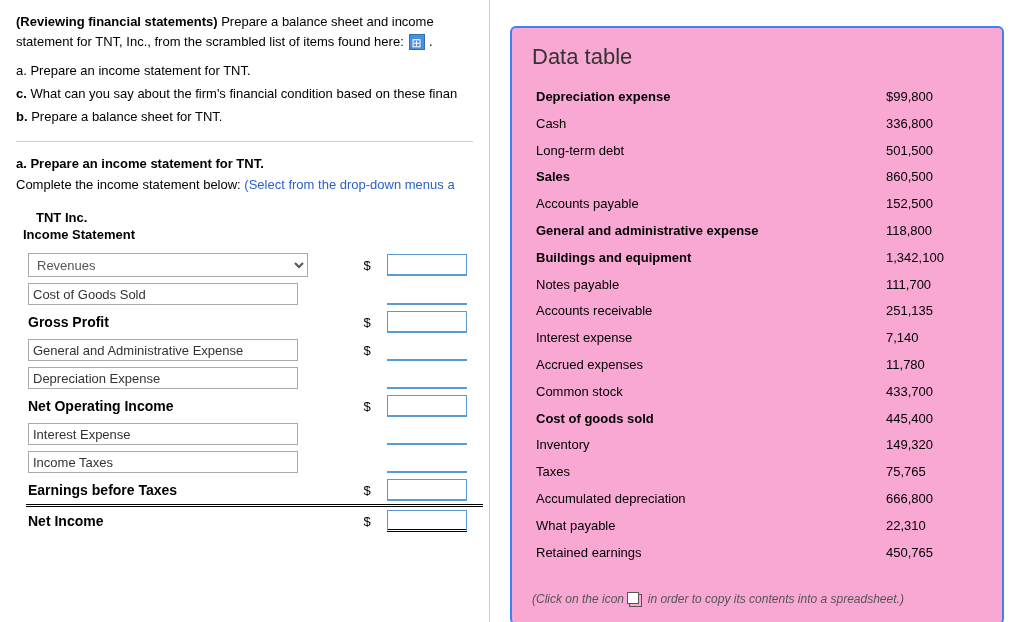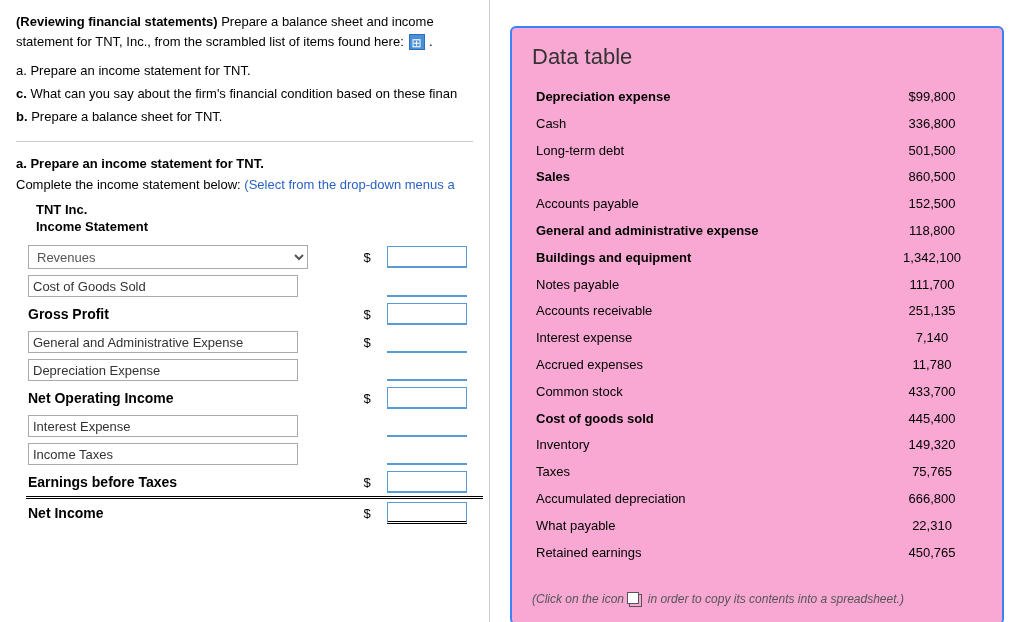--- a/index.html
+++ b/index.html
@@ -69,40 +69,40 @@
     }
 
     .section-title {
       font-size: 13px;
       font-weight: bold;
       margin-bottom: 6px;
     }
 
     .instruction-text {
       font-size: 13px;
-      margin-bottom: 10px;
+      margin-bottom: 18px;
     }
 
     .link-text {
       color: #2962c4;
       text-decoration: none;
     }
 
     .company-name {
       font-size: 13px;
       font-weight: bold;
       margin-bottom: 2px;
       margin-left: 20px;
     }
 
     .statement-title {
       font-size: 13px;
       font-weight: bold;
       margin-bottom: 8px;
-      margin-left: 20px;
+      margin-left: 7px;
     }
 
     .income-table {
       width: 100%;
       border-collapse: collapse;
       margin-left: 10px;
     }
 
     .income-table tr td {
       padding: 3px 2px;
@@ -203,21 +203,21 @@
     .data-table .item-name {
       font-weight: normal;
       color: #000;
     }
 
     .data-table .item-name.bold {
       font-weight: bold;
     }
 
     .data-table .item-value {
-      text-align: center;
+      text-align: left;
       color: #000;
       white-space: nowrap;
     }
 
     .data-table-footer {
       font-size: 12px;
       color: #555;
       font-style: italic;
       margin-top: 26px;
     }

